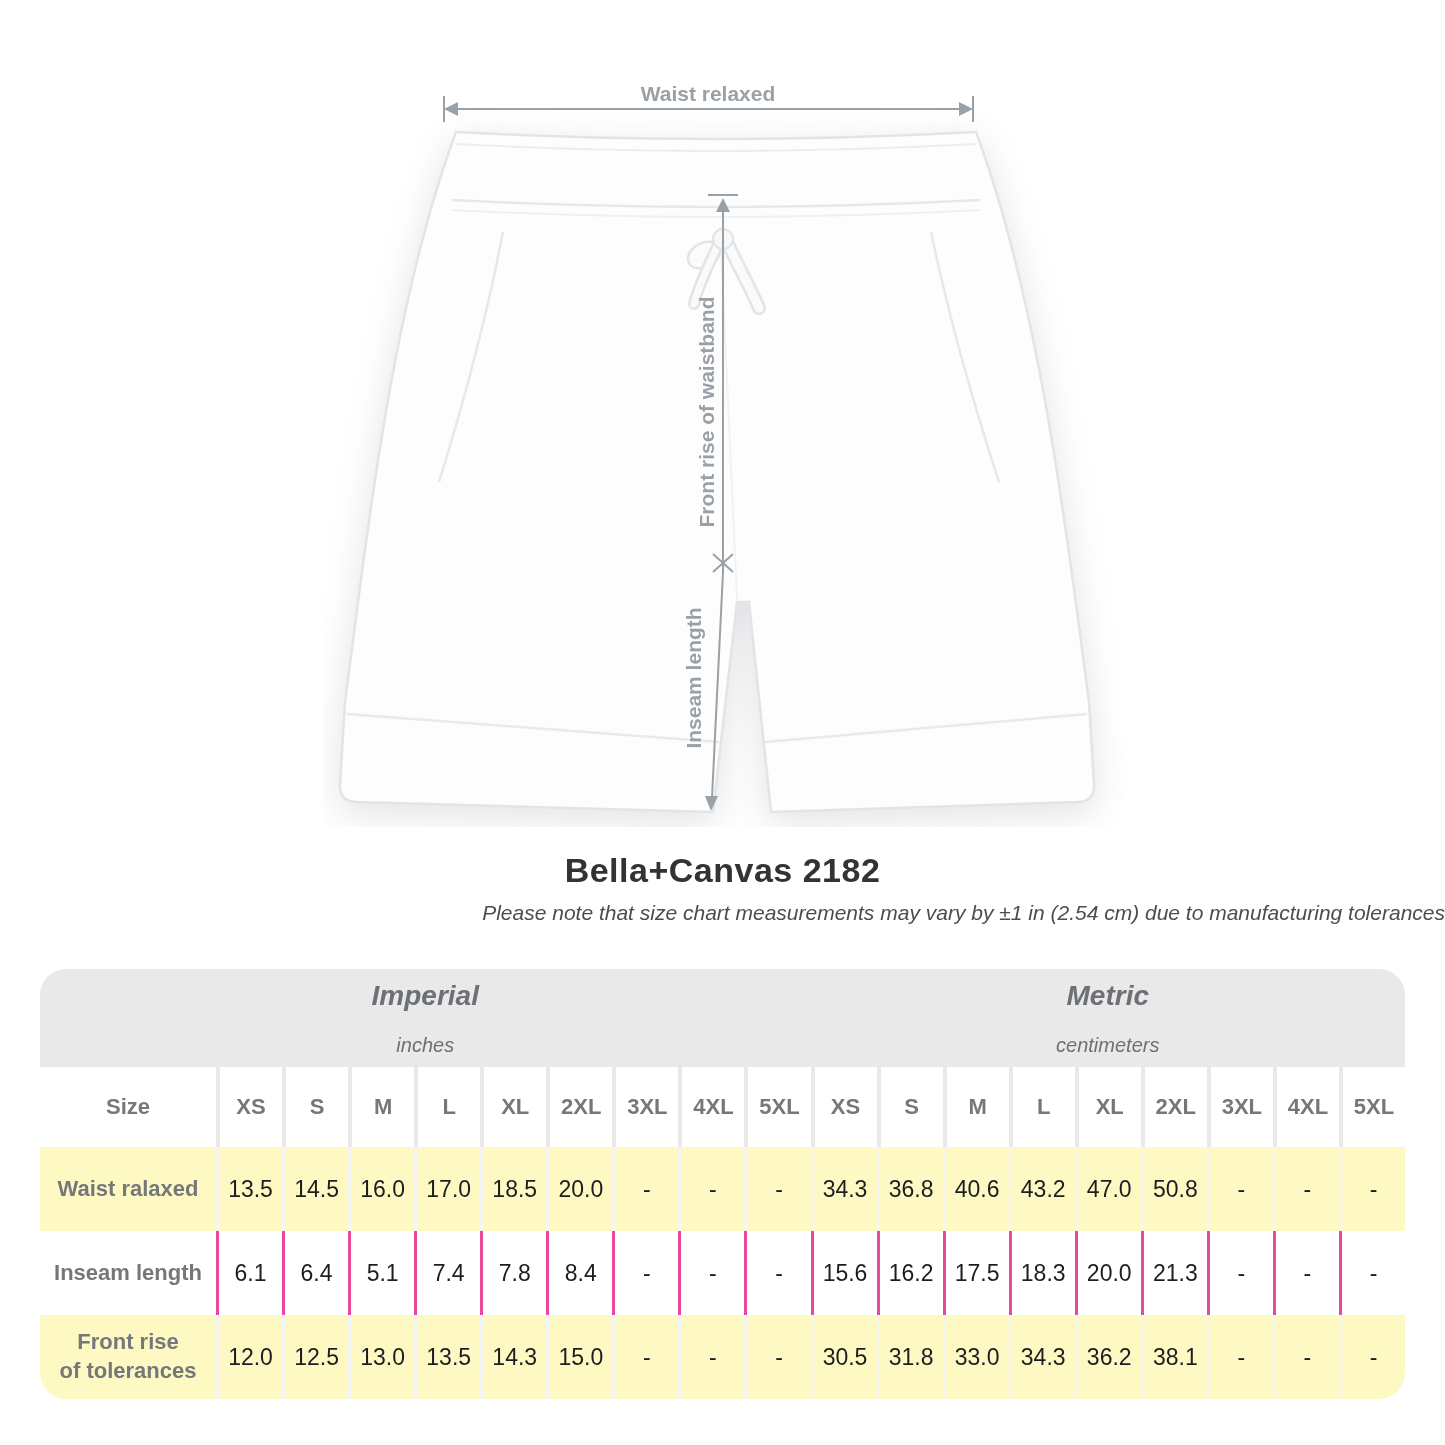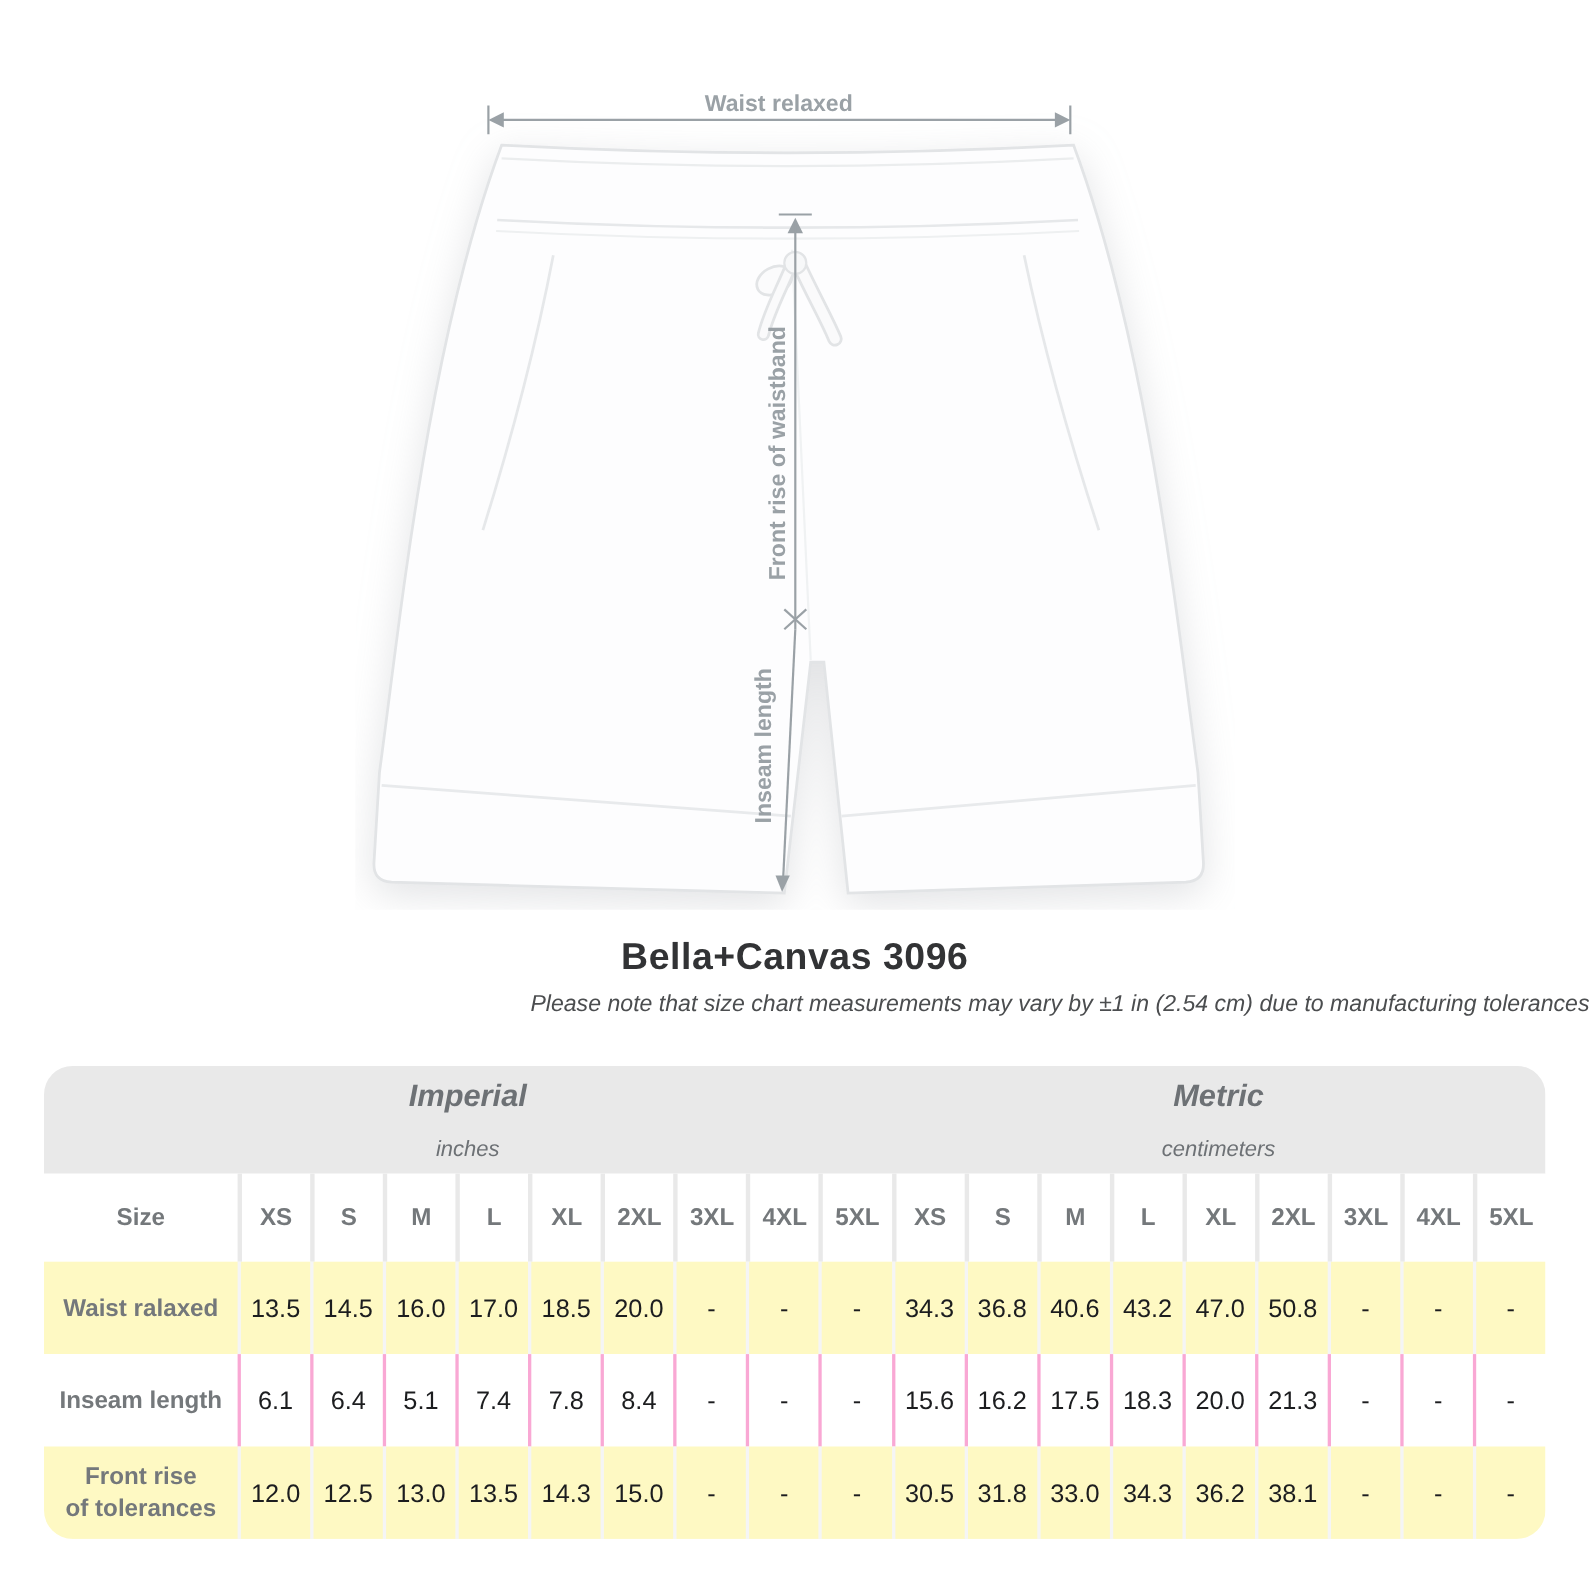--- a/index.html
+++ b/index.html
@@ -77,21 +77,21 @@
   }
   .size-row { height: 80px; background: #ffffff; }
   .data-row { height: 84px; }
   .row-gray { background: #fef9c3; }
   .row-white { background: #ffffff; }
   .cell {
     display: flex; align-items: center; justify-content: center;
     text-align: center; min-width: 0;
   }
   .size-row .cell + .cell  { border-left: 4px solid #e9e9e9; }
-  .row-white .cell + .cell { border-left: 3px solid #f9a8d4; }
+  .row-white .cell + .cell { border-left: 3px solid #ec4899; }
   .row-gray .cell + .cell  { border-left: 3px solid #f5f5f5; }
   .head-cell, .label-cell {
     font-weight: bold; color: #74787b; font-size: 22px;
   }
   .label-cell { line-height: 1.3; padding: 0 8px; white-space: pre-line; }
   .value-cell { font-size: 23px; color: #1c1d1f; }
 </style>
 </head>
 <body>
 
@@ -154,21 +154,21 @@
       </g>
 
       <g>
         <line class="anno-line" x1="400" y1="490" x2="389" y2="716"></line>
         <path class="anno-fill" d="M 388 729 L 382 714 L 395 714 Z"></path>
         <text class="anno-label" transform="translate(378 596) rotate(-90)" text-anchor="middle">Inseam length</text>
       </g>
     </svg>
   </div>
 
-  <div class="title">Bella+Canvas 3096</div>
+  <div class="title">Bella+Canvas 2182</div>
   <div class="subtitle">Please note that size chart measurements may vary by ±1 in (2.54 cm) due to manufacturing tolerances</div>
 
   <div class="size-table">
     <div class="row unit-row">
       <div class="cell unit-cell unit-imperial">
         <div class="unit-name">Imperial</div>
         <div class="unit-sub">inches</div>
       </div>
       <div class="cell unit-cell unit-metric">
         <div class="unit-name">Metric</div>

